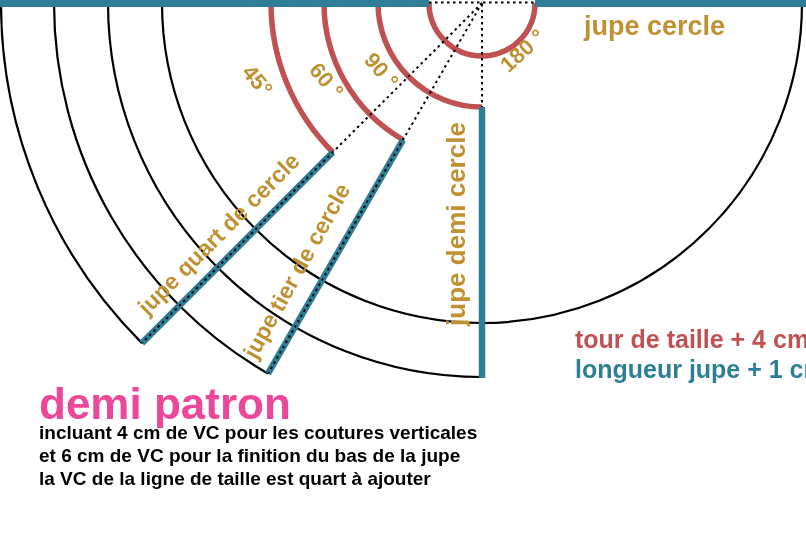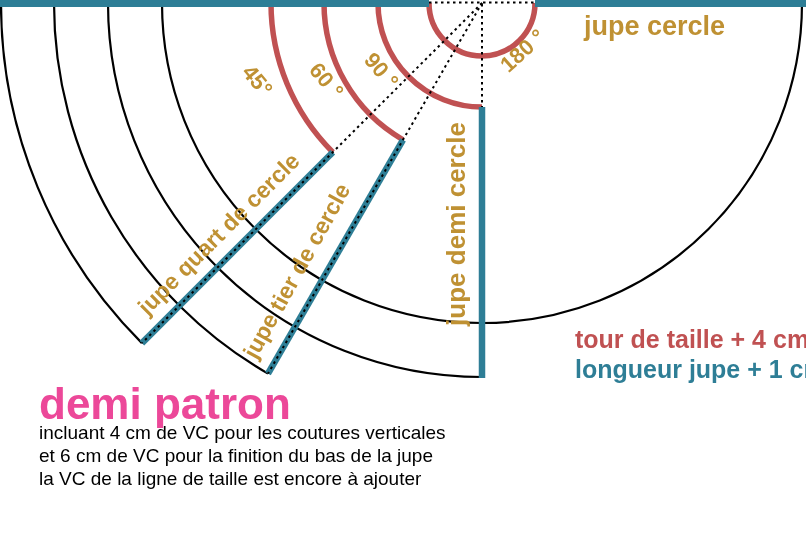--- a/index.html
+++ b/index.html
@@ -22,21 +22,21 @@
   .lbl.plain{transform:none;}
   .gold{color:#bf9133;}
   .red{color:#c05152;}
   .teal{color:#2e7e96;}
   .caption-title{
     position:absolute;left:39px;top:381px;
     font-size:44px;font-weight:bold;color:#ec4899;line-height:1.05;
   }
   .caption-notes{
     position:absolute;left:39px;top:421px;
-    font-size:19px;font-weight:normal;color:#000;line-height:23px;
+    font-size:19px;font-weight:bold;color:#000;line-height:23px;
   }
 </style>
 </head>
 <body>
 
 <div class="stage">
 
   <svg width="806" height="548" viewBox="0 0 806 548">
 
     <g fill="none" stroke="#000" stroke-width="2.2">
@@ -79,16 +79,16 @@
   <div class="lbl gold" style="left:297px;top:271px;--r:-61deg;font-size:23px">jupe tier de cercle</div>
   <div class="lbl gold" style="left:219px;top:234px;--r:-45deg;font-size:23px">jupe quart de cercle</div>
 
   <div class="lbl plain red" style="left:575px;top:327px;font-size:25px">tour de taille + 4 cm</div>
   <div class="lbl plain teal" style="left:575px;top:357px;font-size:25px">longueur jupe + 1 cm</div>
 
   <div class="caption-title">demi patron</div>
   <div class="caption-notes">
     <div>incluant 4 cm de VC pour les coutures verticales</div>
     <div>et 6 cm de VC pour la finition du bas de la jupe</div>
-    <div>la VC de la ligne de taille est encore à ajouter</div>
+    <div>la VC de la ligne de taille est quart à ajouter</div>
   </div>
 
 </div>
 
 </body></html>

